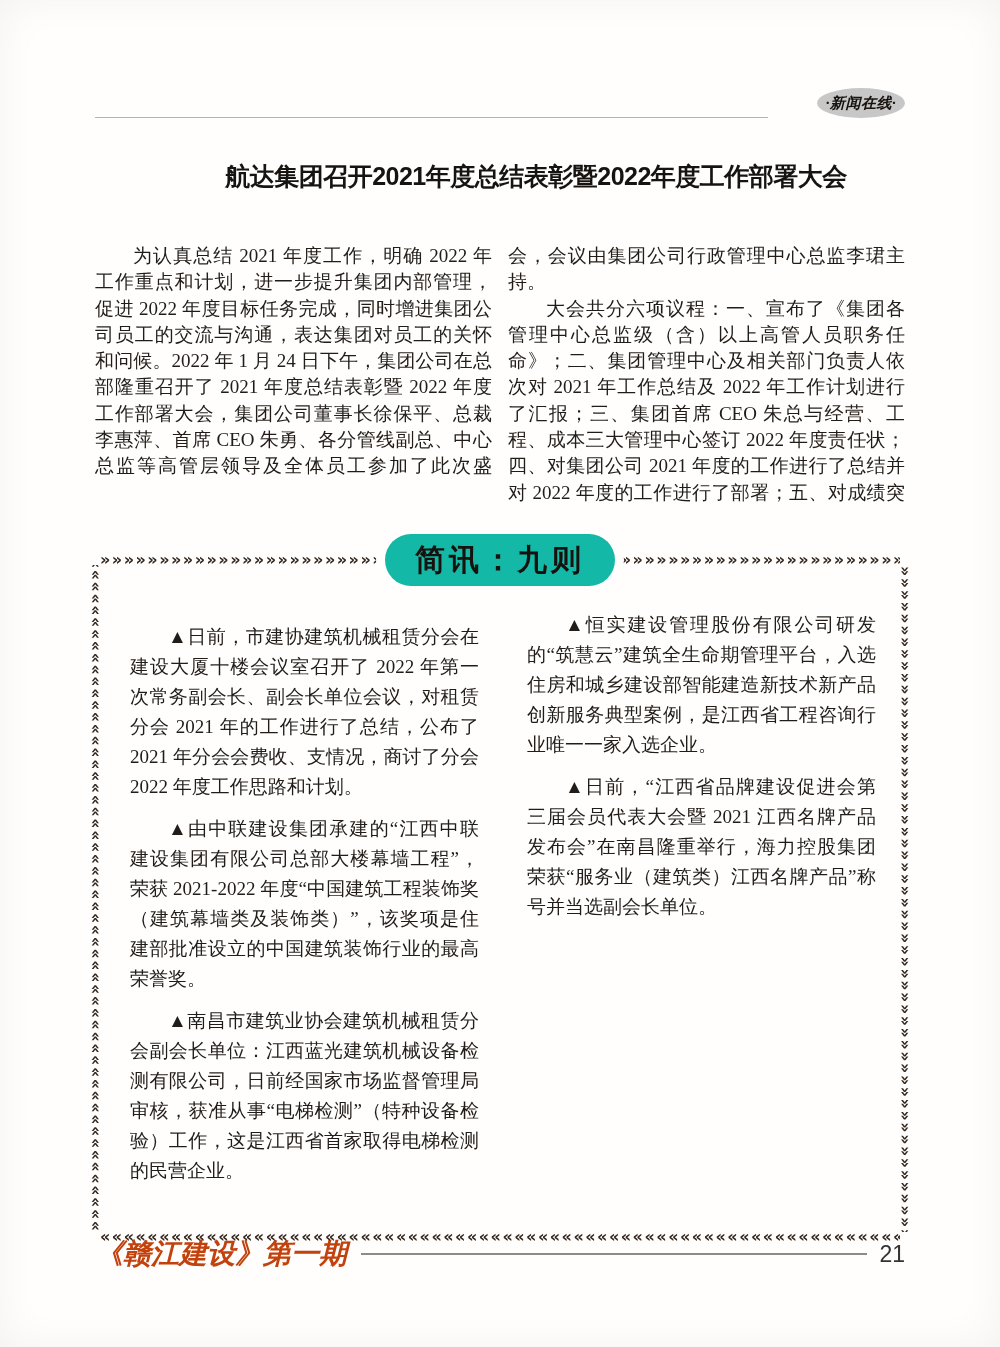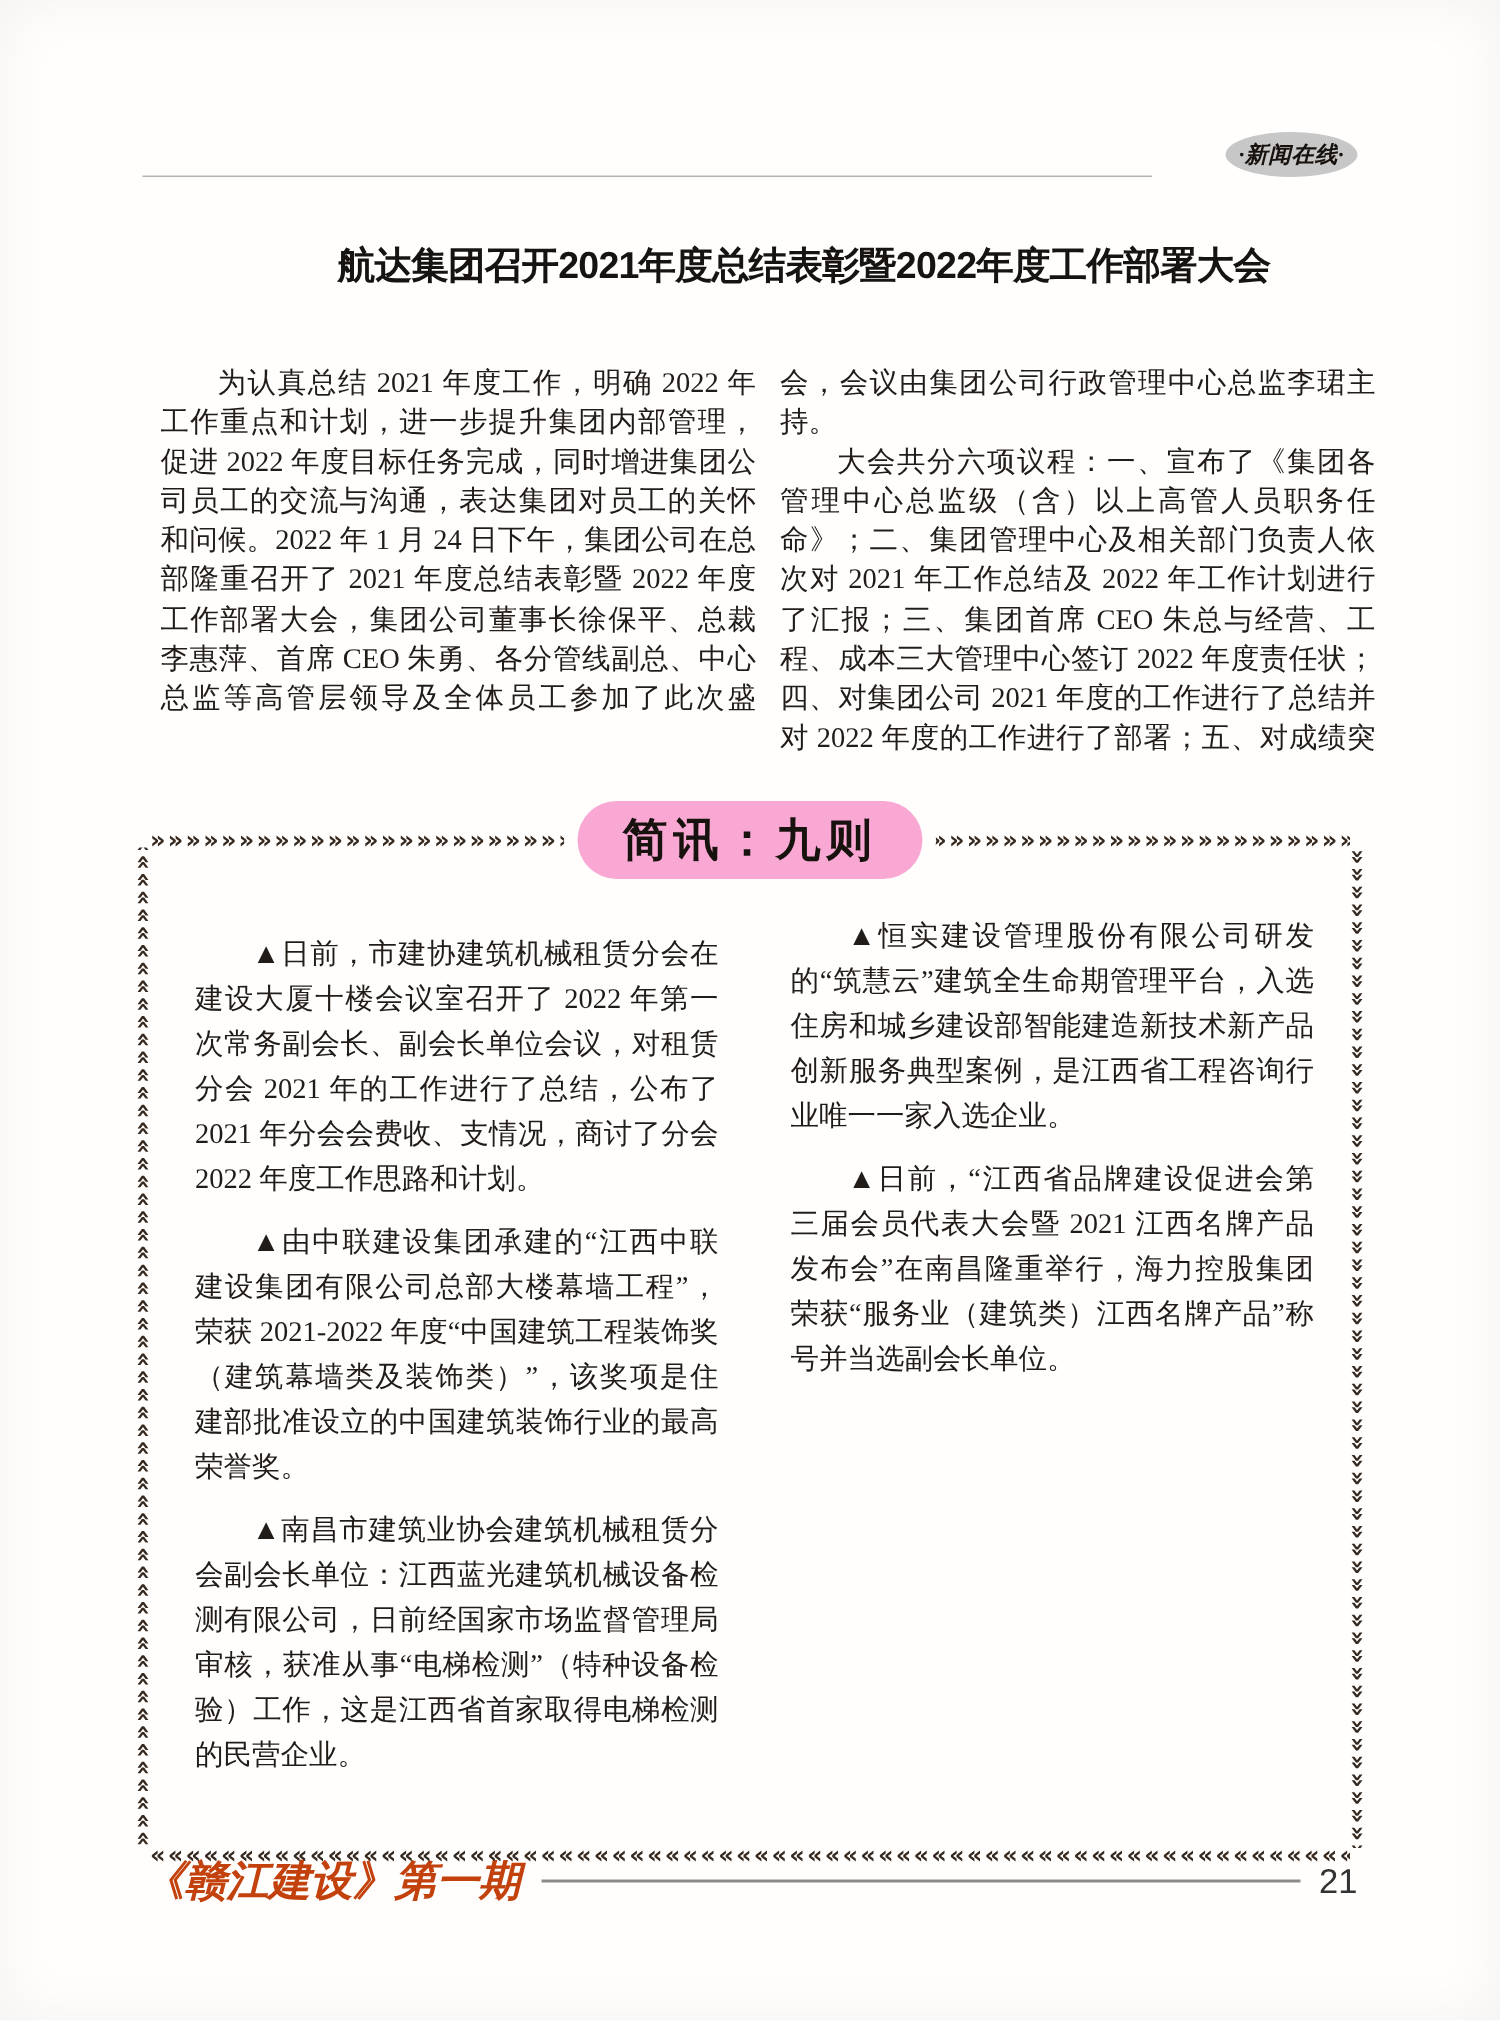--- a/index.html
+++ b/index.html
@@ -19,41 +19,41 @@
   
   .title{
     position:absolute;top:160px;left:0;width:100%;margin:0;text-align:center;
     font-family:"Liberation Sans",sans-serif;font-size:25px;font-weight:900;
     letter-spacing:-0.5px;color:#171310;padding-left:36px;
   }
   
   .article{
     position:absolute;top:243px;left:95px;width:810px;height:268px;overflow:hidden;
     column-count:2;column-gap:16px;column-fill:auto;
-    font-size:19px;line-height:26.3px;text-align:justify;margin-left:12px;
+    font-size:19px;line-height:26.3px;text-align:justify;
   }
   .article p{margin:0;text-indent:2em;}
   
   .brief-box{position:absolute;top:560px;left:95px;width:810px;height:677px;}
   .edge{
     position:absolute;overflow:hidden;white-space:nowrap;height:18px;line-height:18px;
     font-family:"DejaVu Sans",sans-serif;font-size:16px;font-weight:bold;
     color:#35281f;letter-spacing:1.5px;z-index:1;pointer-events:none;
   }
   .edge-top{left:5px;top:-9px;width:800px;}
   .edge-top::before{content:"»»»»»»»»»»»»»»»»»»»»»»»»»»»»»»»»»»»»»»»»»»»»»»»»»»»»»»»»»»»»»»»»»»»»»»»»»»»»»»»»»»»»»»»»»»»»»»»»»»»»»»»»»»»»»»»»»»»»";}
   .edge-bottom{left:5px;bottom:-9px;width:800px;}
   .edge-bottom::before{content:"««««««««««««««««««««««««««««««««««««««««««««««««««««««««««««««««««««««««««««««««««««««««««««««««««««««««««««««««««««««««";}
   .edge-left{left:-9px;top:calc(100% - 6px);width:666px;transform:rotate(-90deg);transform-origin:0 0;}
   .edge-left::before{content:"»»»»»»»»»»»»»»»»»»»»»»»»»»»»»»»»»»»»»»»»»»»»»»»»»»»»»»»»»»»»»»»»»»»»»»»»»»»»»»»»»»»»»»»»»»»»»»»»»»»»";}
   .edge-right{left:calc(100% + 9px);top:6px;width:666px;transform:rotate(90deg);transform-origin:0 0;}
   .edge-right::before{content:"»»»»»»»»»»»»»»»»»»»»»»»»»»»»»»»»»»»»»»»»»»»»»»»»»»»»»»»»»»»»»»»»»»»»»»»»»»»»»»»»»»»»»»»»»»»»»»»»»»»»";}
   .pill{
     position:absolute;top:-26px;left:50%;transform:translateX(-50%);
-    background:#f9a8d4;border-radius:26px;padding:0 30px;height:52px;
+    background:#14b8a6;border-radius:26px;padding:0 30px;height:52px;
     display:flex;align-items:center;justify-content:center;
     box-shadow:0 0 0 9px #fffefd;z-index:2;
   }
   .pill span{
     font-family:"Liberation Sans",sans-serif;font-size:30px;font-weight:900;
     color:#18120e;letter-spacing:4px;white-space:nowrap;
   }
   .brief-content{
     position:absolute;top:50px;left:23px;width:770px;height:598px;overflow:hidden;
     column-count:2;column-gap:24px;column-fill:auto;

